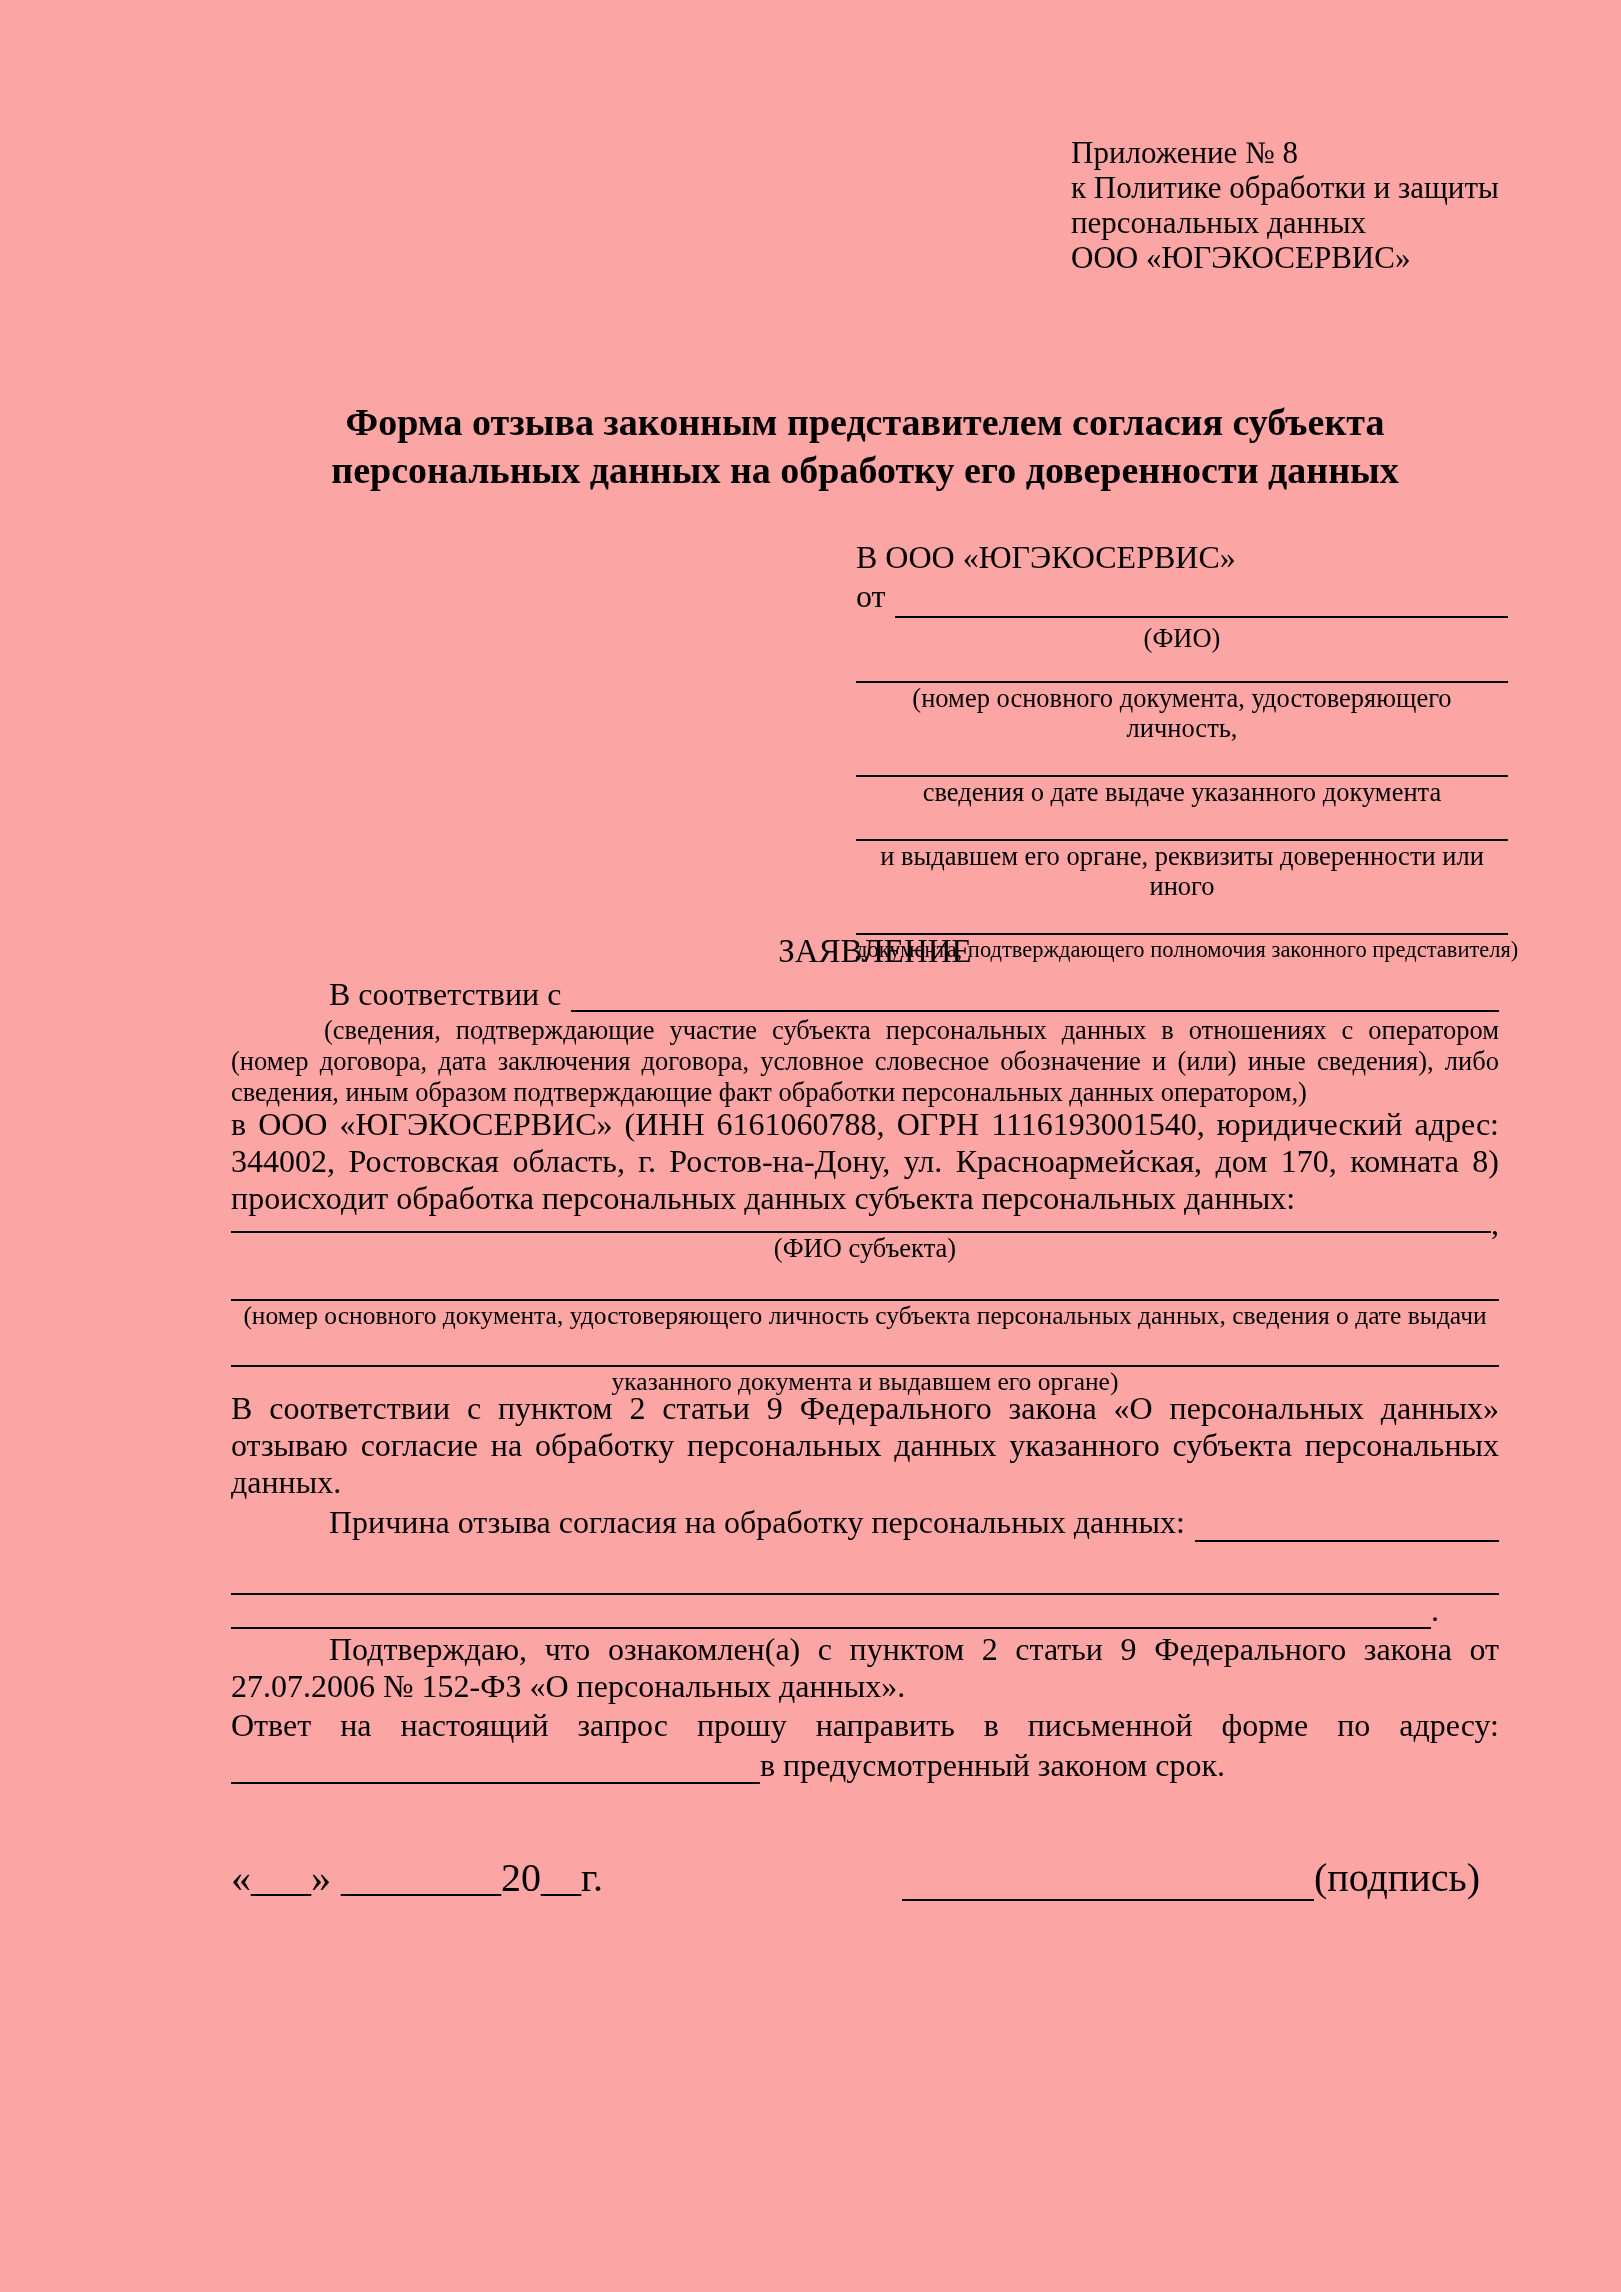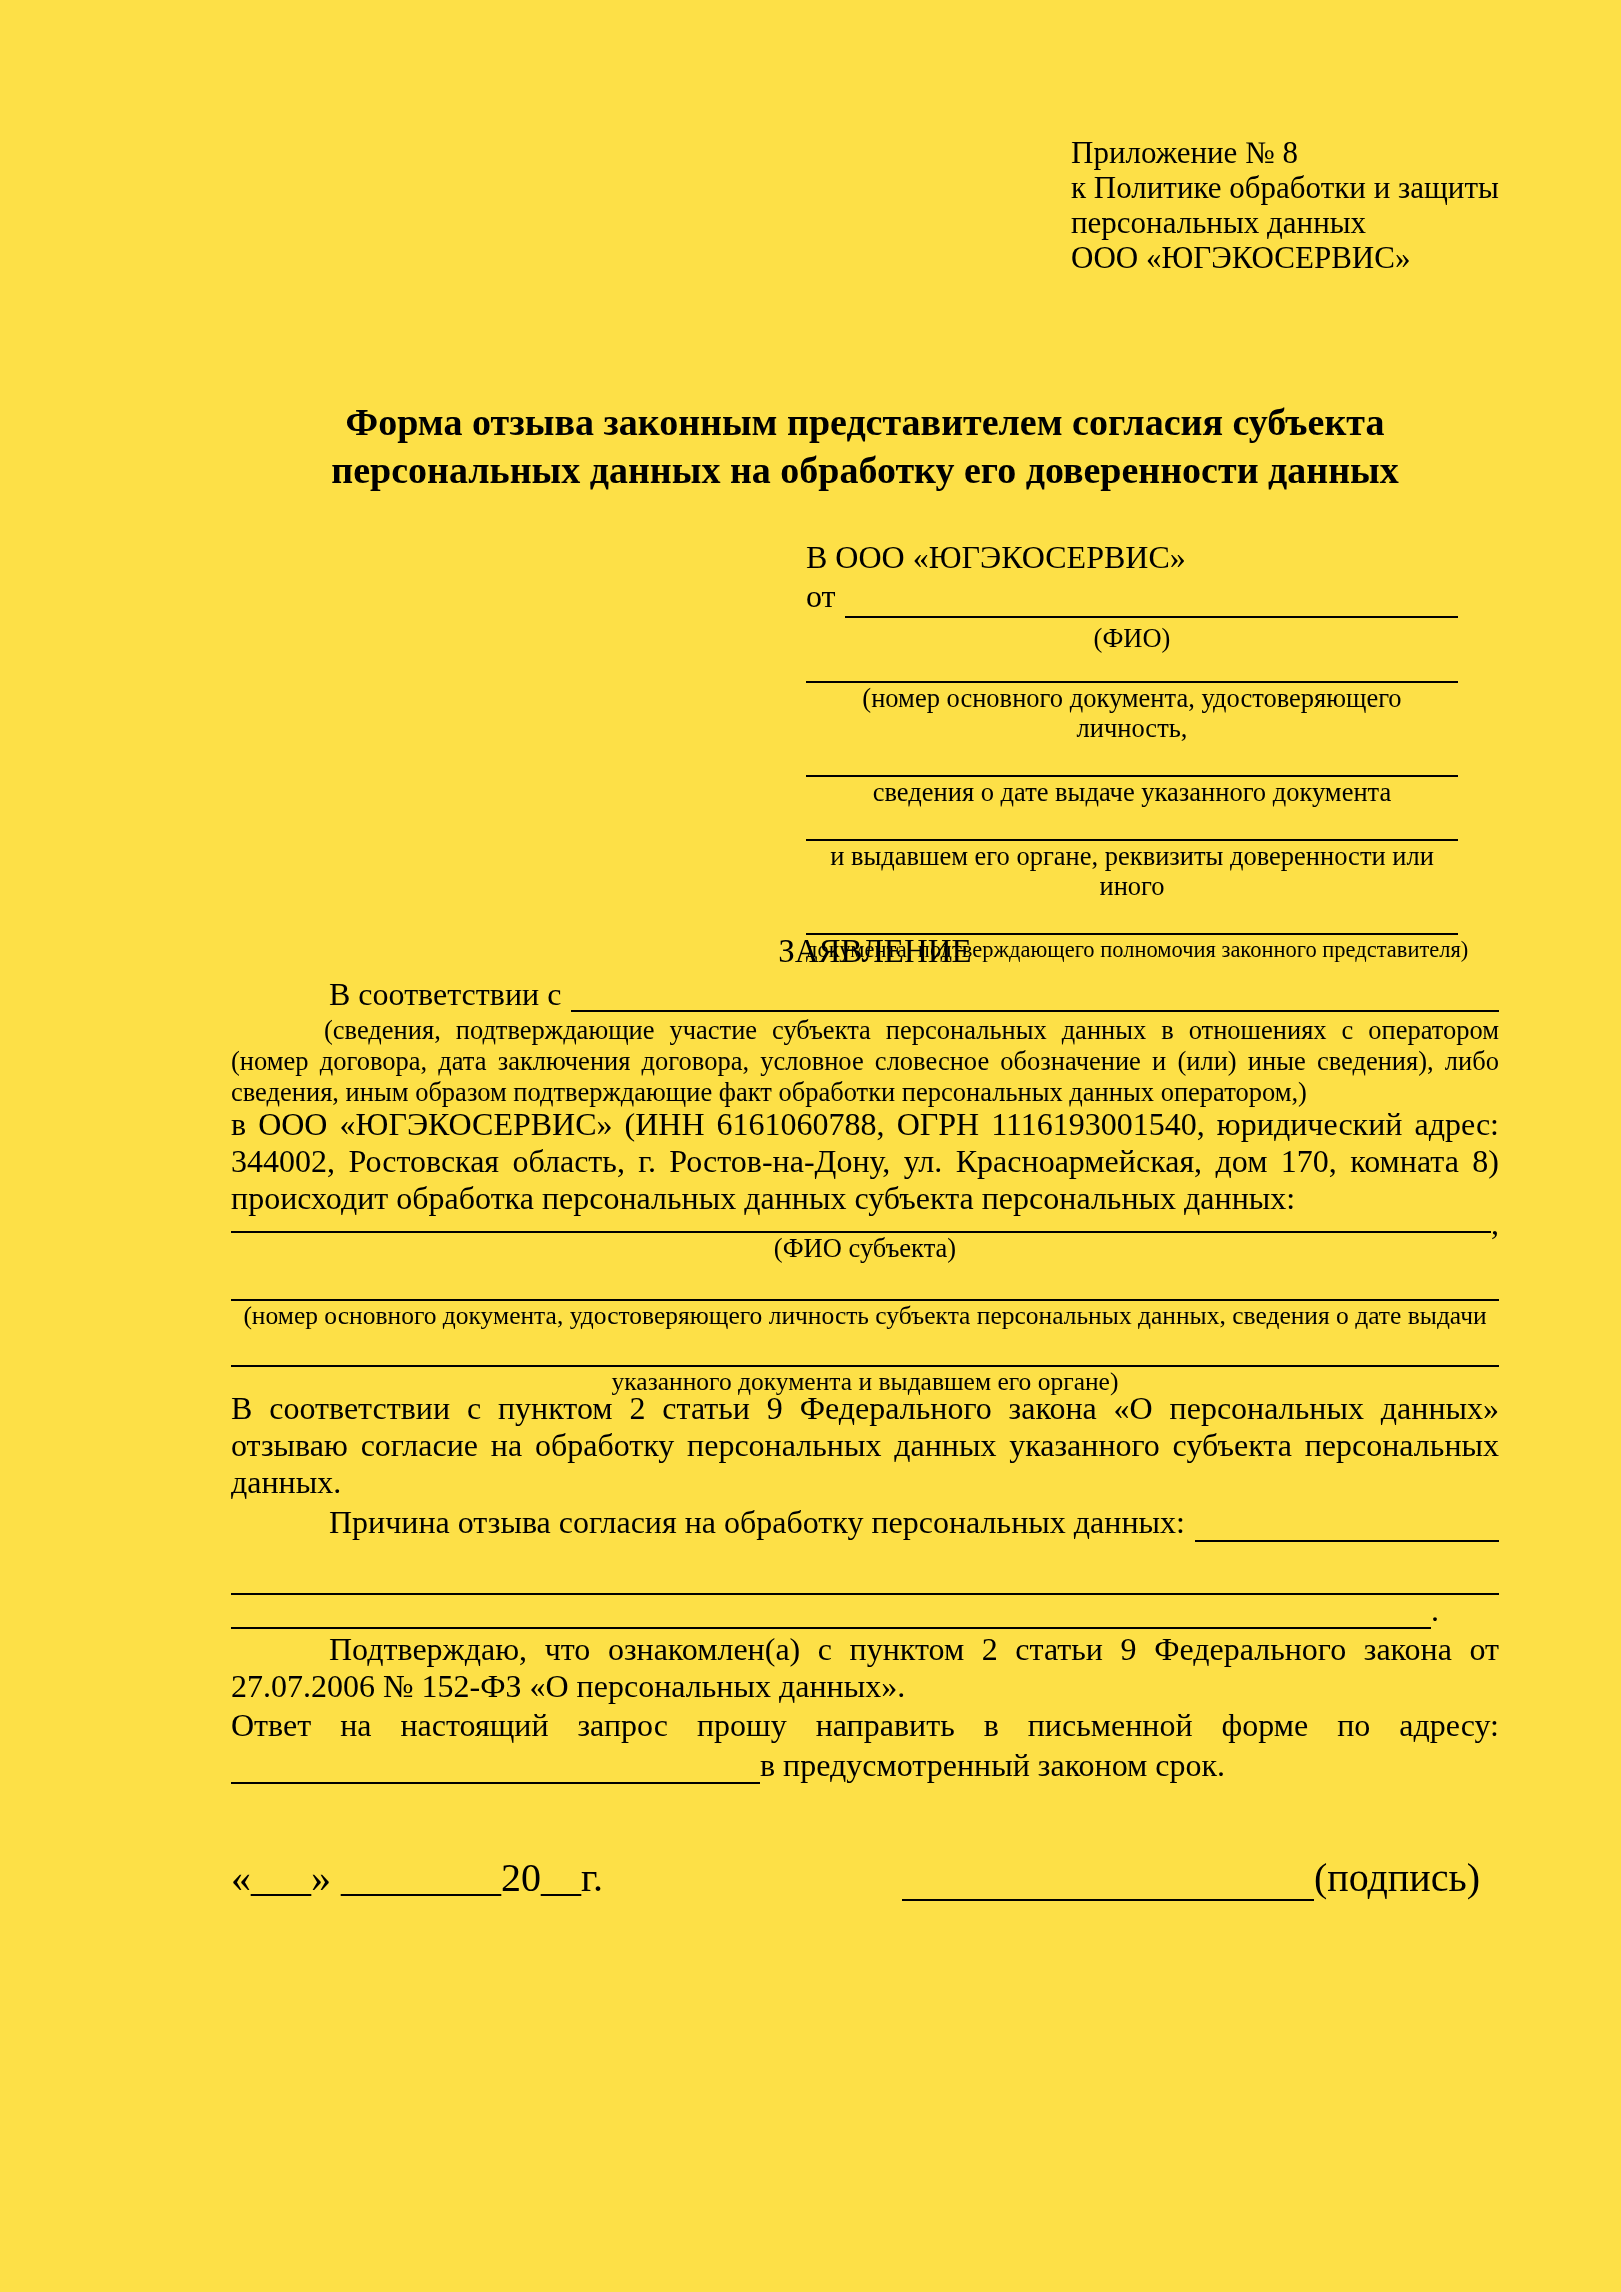--- a/index.html
+++ b/index.html
@@ -1,33 +1,33 @@
 <!DOCTYPE html>
 <html lang="ru"><head>
 <meta charset="utf-8">
 <style>
   html,body{margin:0;padding:0;background:#ffffff;}
   .page{
     position:relative;
     width:1621px;height:2293px;
-    background:#fde047;
+    background:#fca5a5;
     font-family:"Liberation Serif", serif;
     color:#000;
     overflow:hidden;
   }
   .abs{position:absolute;}
 
   
   .header-block{left:1071px;top:135px;width:470px;font-size:31px;line-height:35px;}
 
   
   .doc-title{left:231px;top:398px;width:1268px;font-size:38px;line-height:48px;font-weight:bold;text-align:center;}
 
   
-  .addressee{left:806px;top:537px;width:652px;font-size:32px;}
+  .addressee{left:856px;top:537px;width:652px;font-size:32px;}
   .addr-to{line-height:41px;}
   .u-row{display:flex;align-items:stretch;}
   .from-row{height:45px;}
   .u-fill{flex:1;border-bottom:2px solid #000;margin:0 0 4.9px 9.8px;}
   .caption{font-size:26.5px;line-height:30px;text-align:center;}
   .blank-underline{border-bottom:2px solid #000;}
   .bl-a{height:28px;}   
   .bl-b{height:32px;}
   .caption-wide{font-size:22.5px;white-space:nowrap;text-align:center;}
 

